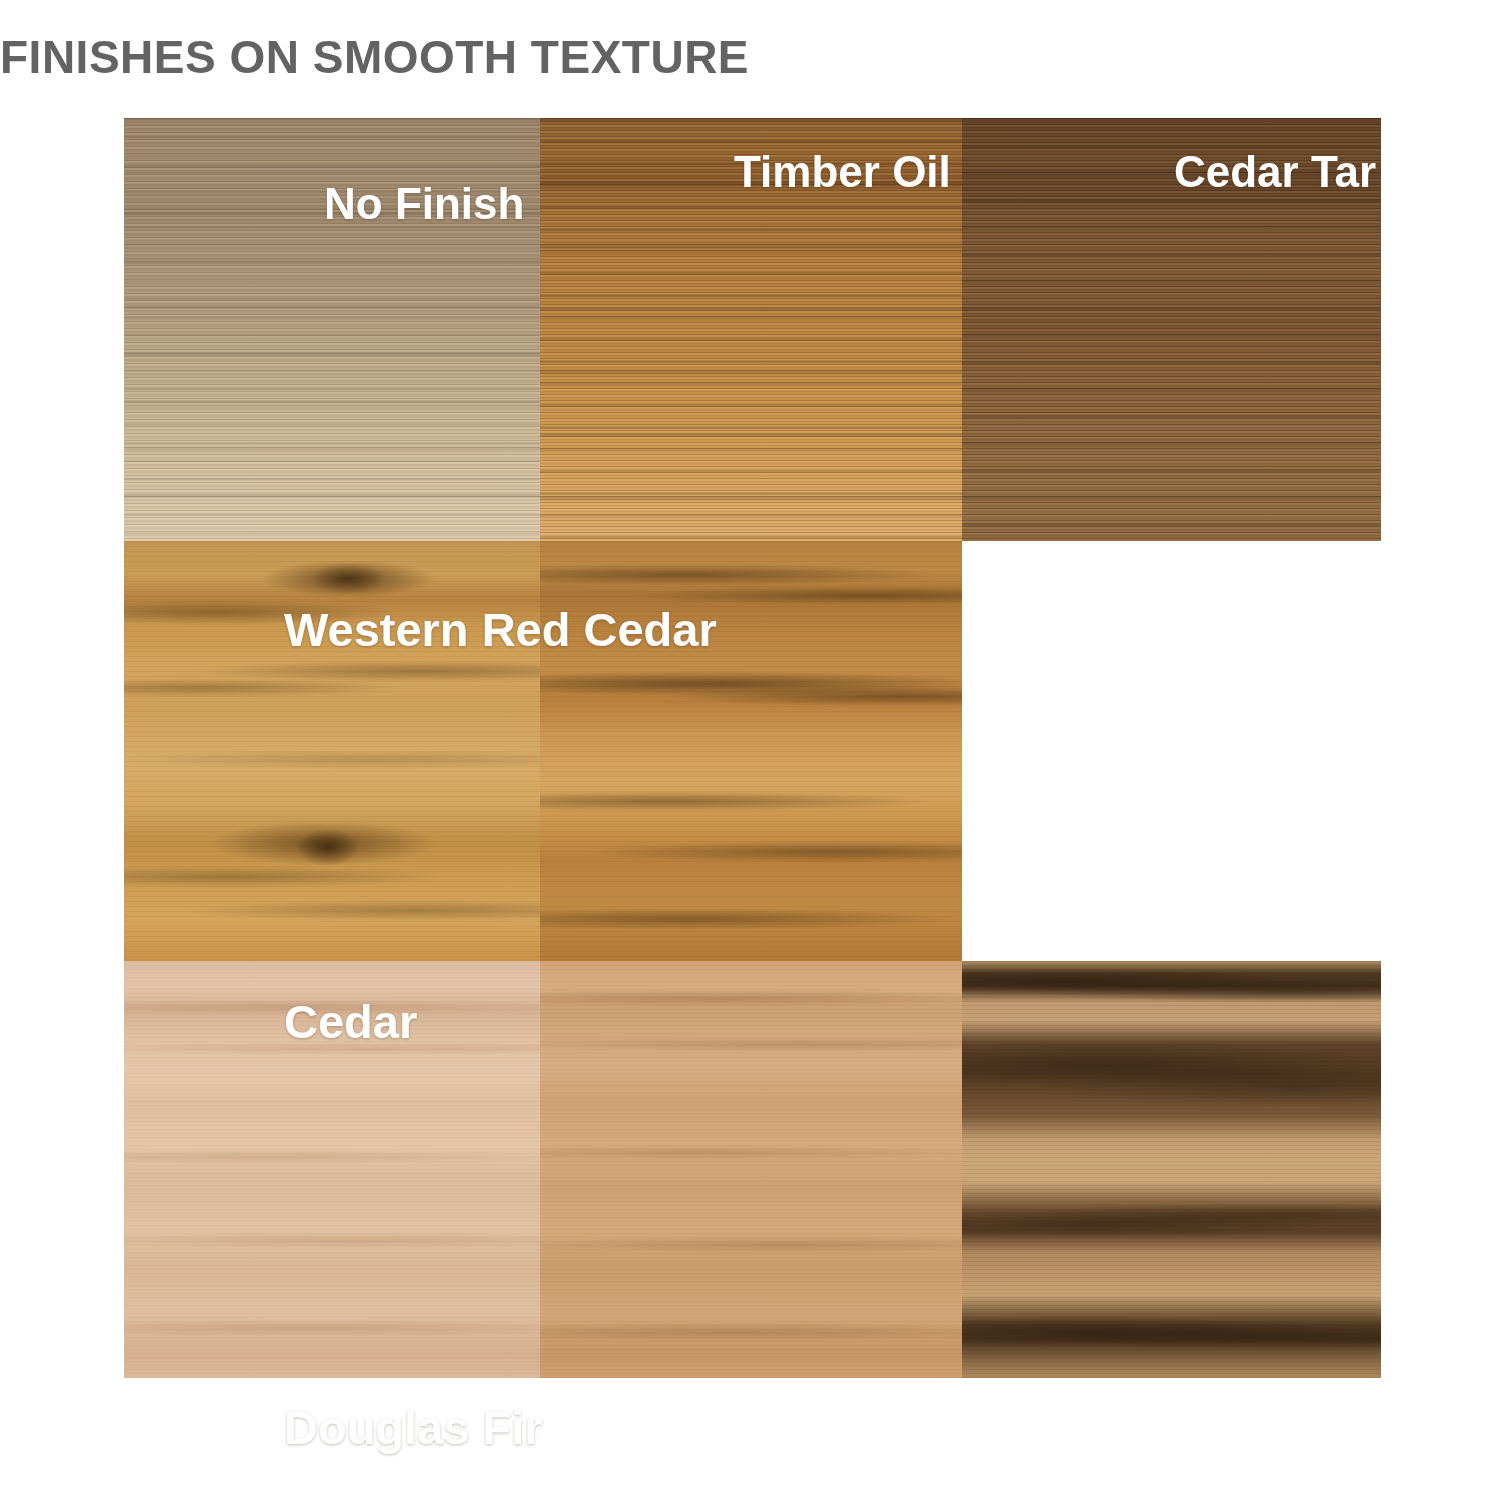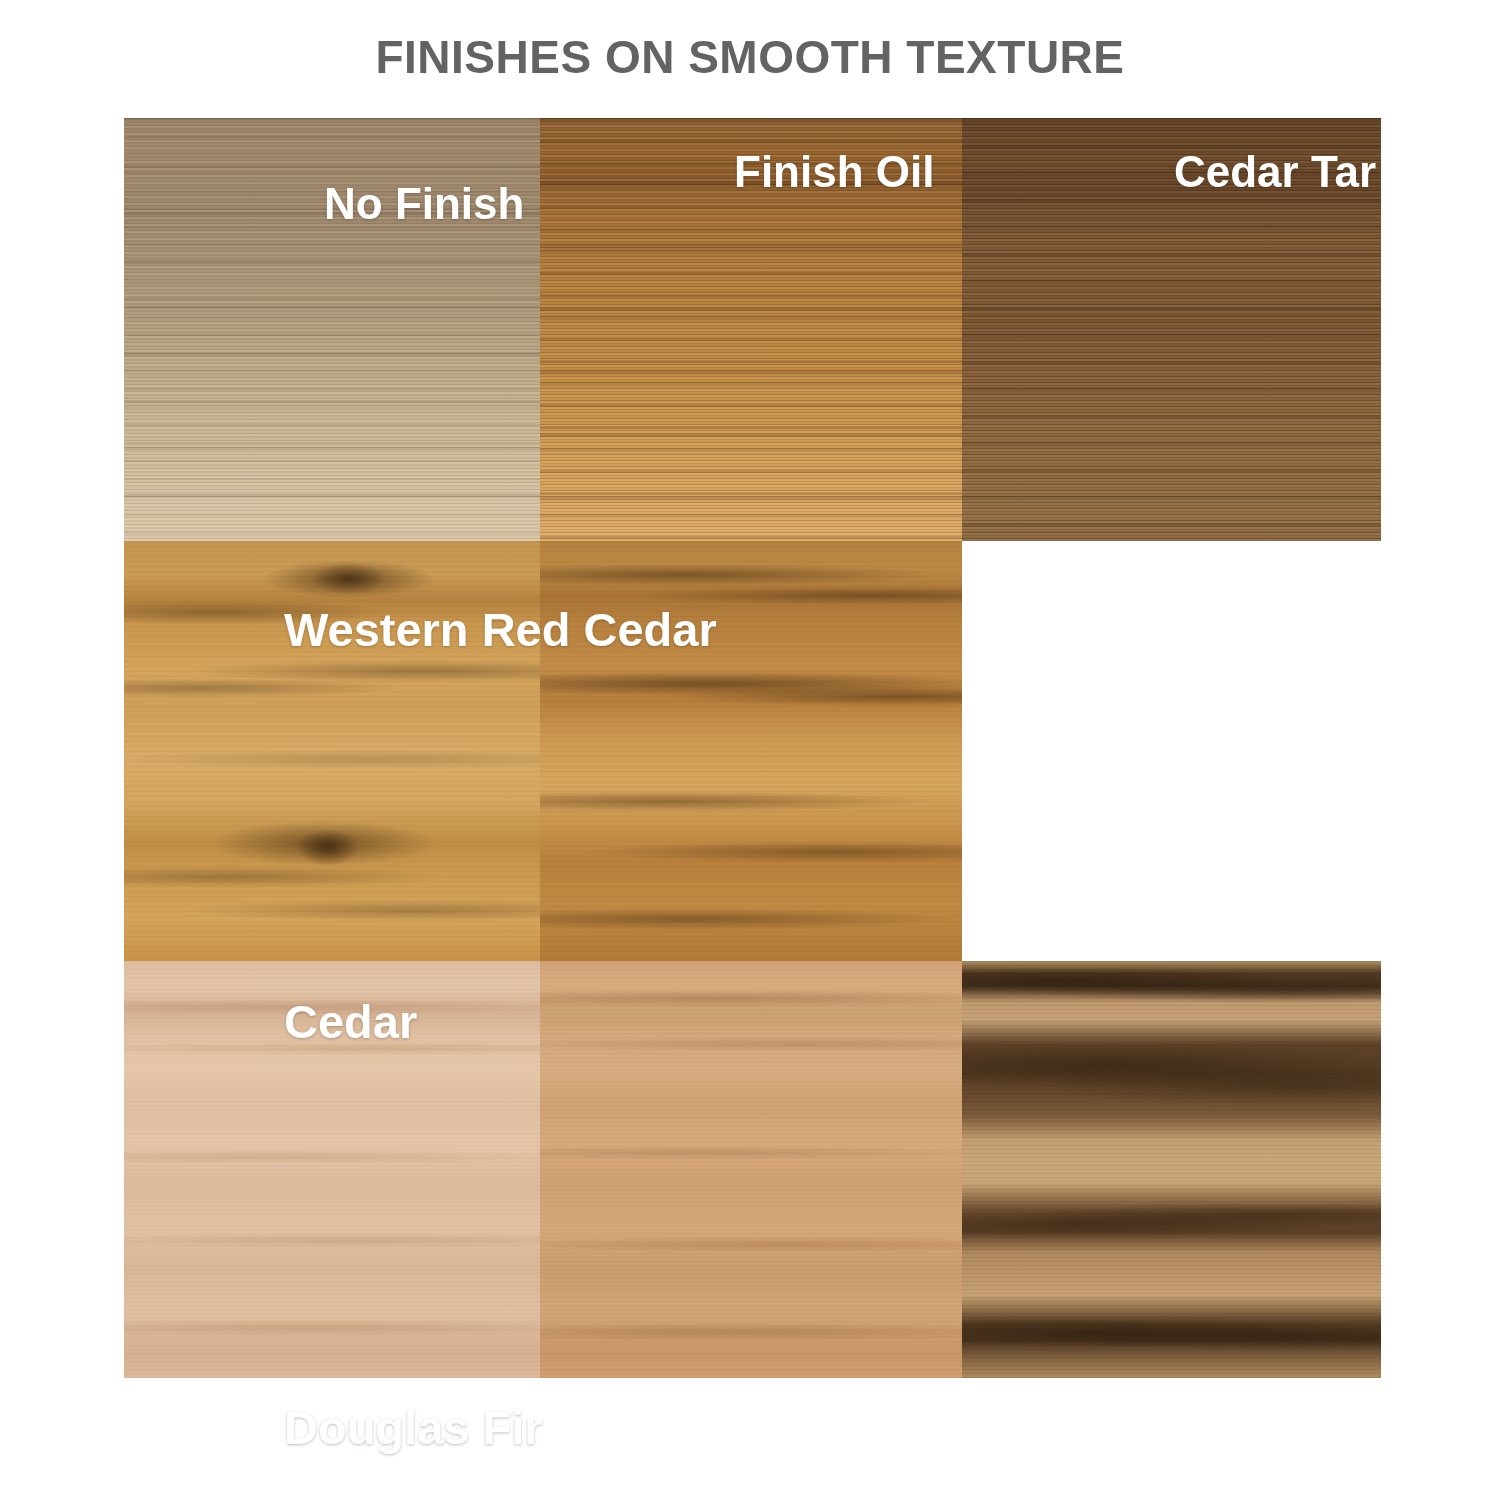--- a/index.html
+++ b/index.html
@@ -13,21 +13,21 @@
     font-family: "Liberation Sans", sans-serif;
     overflow: hidden;
     position: relative;
   }
 
   #page-title {
     position: absolute;
     left: 0;
     top: 30px;
     width: 1500px;
-    text-align: center;
+    text-align: left;
     font-size: 46px;
     font-weight: bold;
     letter-spacing: 0.5px;
     color: #636363;
     font-family: "Liberation Sans", sans-serif;
   }
 
   #sample-grid {
     position: absolute;
     left: 124px;
@@ -345,20 +345,20 @@
     <div class="tex fir-none"></div>
   </div>
   <div class="cell c2 r3">
     <div class="tex fir-oil"></div>
   </div>
   <div class="cell c3 r3">
     <div class="tex fir-tar"></div>
   </div>
 
   <div class="col-label" id="col-label-0">No Finish</div>
-  <div class="col-label" id="col-label-1">Finish Oil</div>
+  <div class="col-label" id="col-label-1">Timber Oil</div>
   <div class="col-label" id="col-label-2">Cedar Tar</div>
 
   <div class="row-label" id="row-label-0">Western Red Cedar</div>
   <div class="row-label" id="row-label-1">Cedar</div>
   <div class="row-label" id="row-label-2">Douglas Fir</div>
 
 </div>
 
 </body></html>

